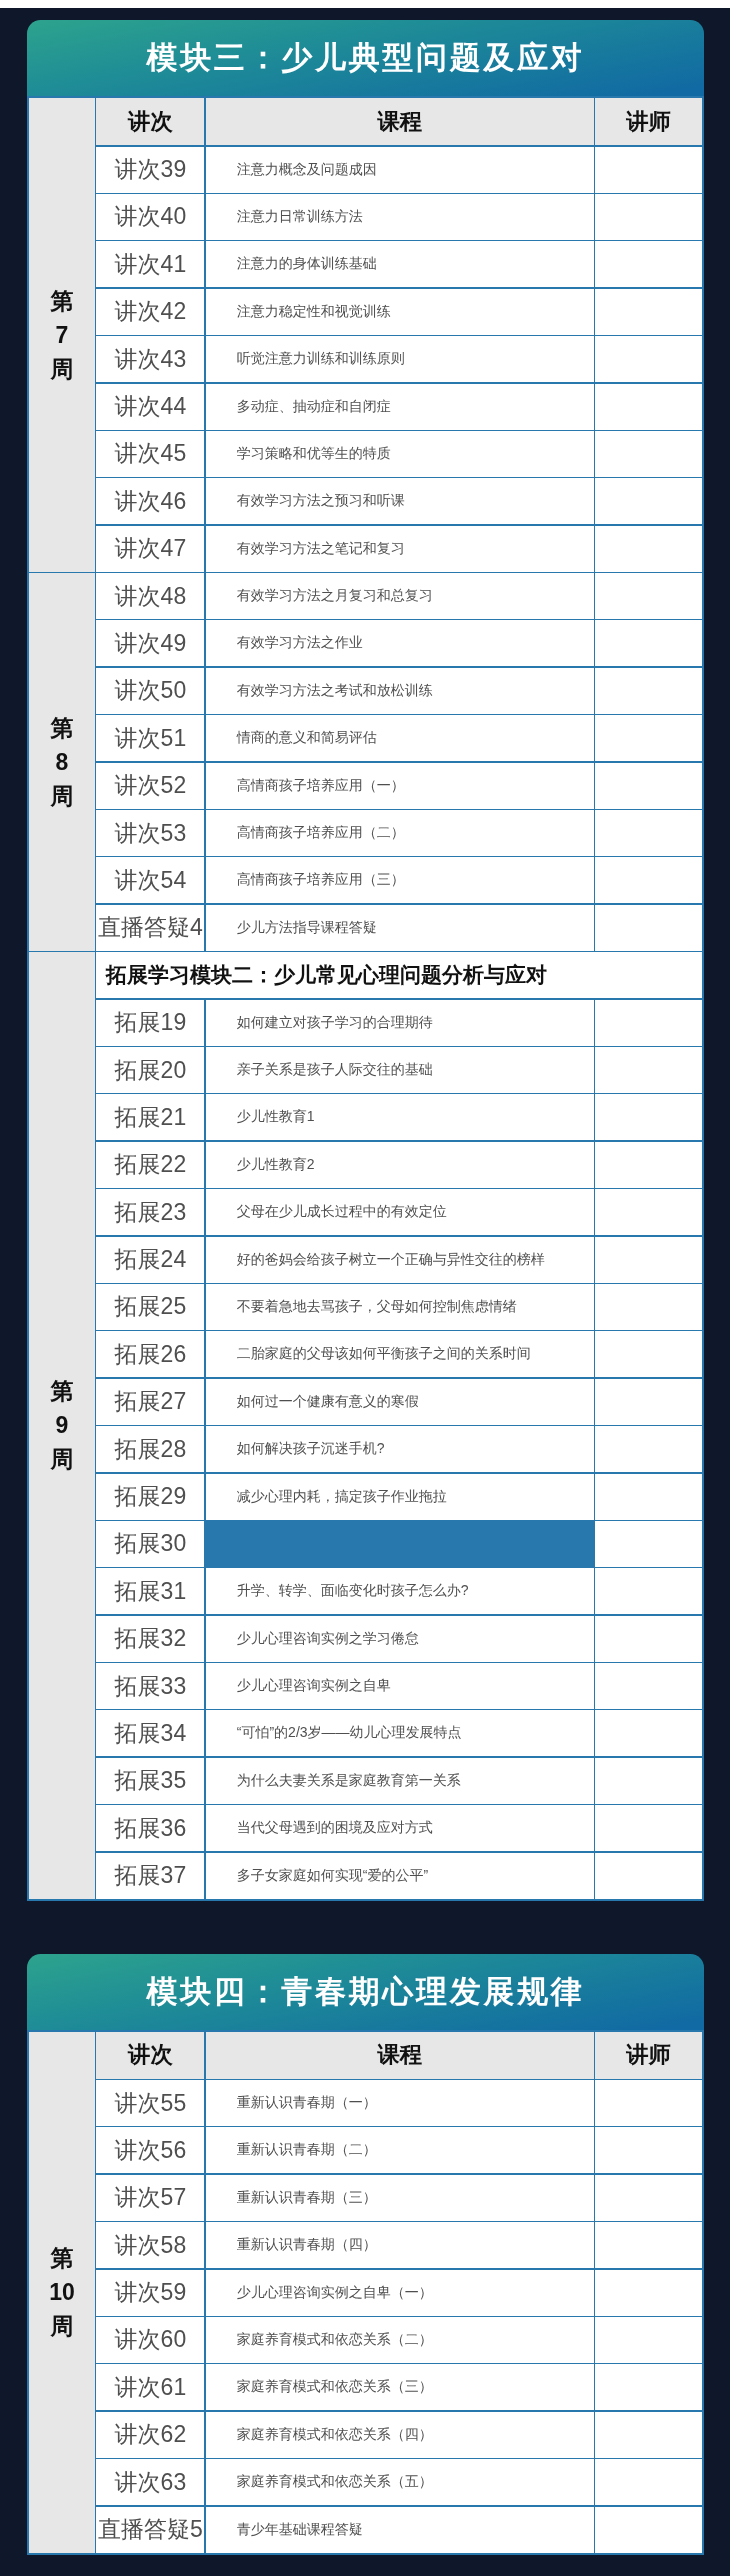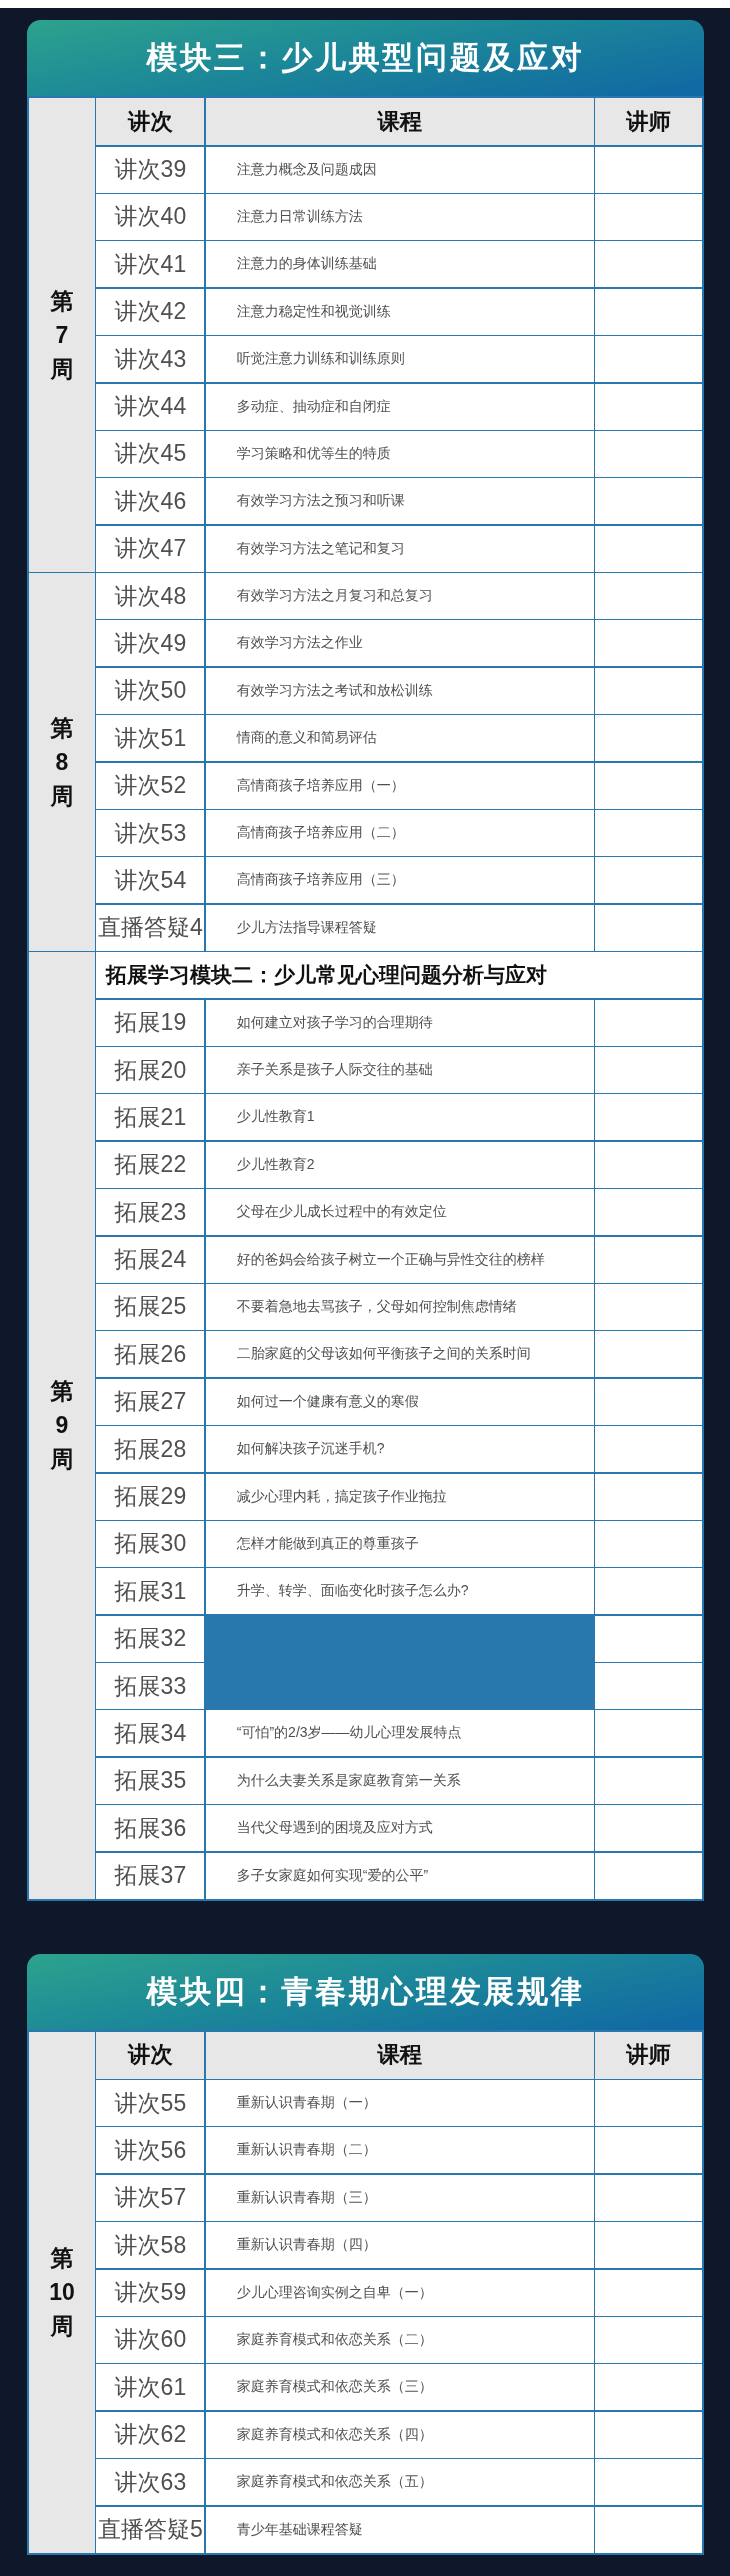--- a/index.html
+++ b/index.html
@@ -141,28 +141,29 @@
         <div class="cell lecture" style="grid-row: 28;">拓展27</div>
         <div class="cell course" style="grid-row: 28;">如何过一个健康有意义的寒假</div>
         <div class="cell instructor" style="grid-row: 28;"></div>
         <div class="cell lecture" style="grid-row: 29;">拓展28</div>
         <div class="cell course" style="grid-row: 29;">如何解决孩子沉迷手机?</div>
         <div class="cell instructor" style="grid-row: 29;"></div>
         <div class="cell lecture" style="grid-row: 30;">拓展29</div>
         <div class="cell course" style="grid-row: 30;">减少心理内耗，搞定孩子作业拖拉</div>
         <div class="cell instructor" style="grid-row: 30;"></div>
         <div class="cell lecture" style="grid-row: 31;">拓展30</div>
-        <div class="cell course" style="grid-row: 31;">怎样才能做到真正的尊重孩子</div>
         <div class="cell instructor" style="grid-row: 31;"></div>
         <div class="cell lecture" style="grid-row: 32;">拓展31</div>
         <div class="cell course" style="grid-row: 32;">升学、转学、面临变化时孩子怎么办?</div>
         <div class="cell instructor" style="grid-row: 32;"></div>
         <div class="cell lecture" style="grid-row: 33;">拓展32</div>
+        <div class="cell course" style="grid-row: 33;">少儿心理咨询实例之学习倦怠</div>
         <div class="cell instructor" style="grid-row: 33;"></div>
         <div class="cell lecture" style="grid-row: 34;">拓展33</div>
+        <div class="cell course" style="grid-row: 34;">少儿心理咨询实例之自卑</div>
         <div class="cell instructor" style="grid-row: 34;"></div>
         <div class="cell lecture" style="grid-row: 35;">拓展34</div>
         <div class="cell course" style="grid-row: 35;">“可怕”的2/3岁——幼儿心理发展特点</div>
         <div class="cell instructor" style="grid-row: 35;"></div>
         <div class="cell lecture" style="grid-row: 36;">拓展35</div>
         <div class="cell course" style="grid-row: 36;">为什么夫妻关系是家庭教育第一关系</div>
         <div class="cell instructor" style="grid-row: 36;"></div>
         <div class="cell lecture" style="grid-row: 37;">拓展36</div>
         <div class="cell course" style="grid-row: 37;">当代父母遇到的困境及应对方式</div>
         <div class="cell instructor" style="grid-row: 37;"></div>

